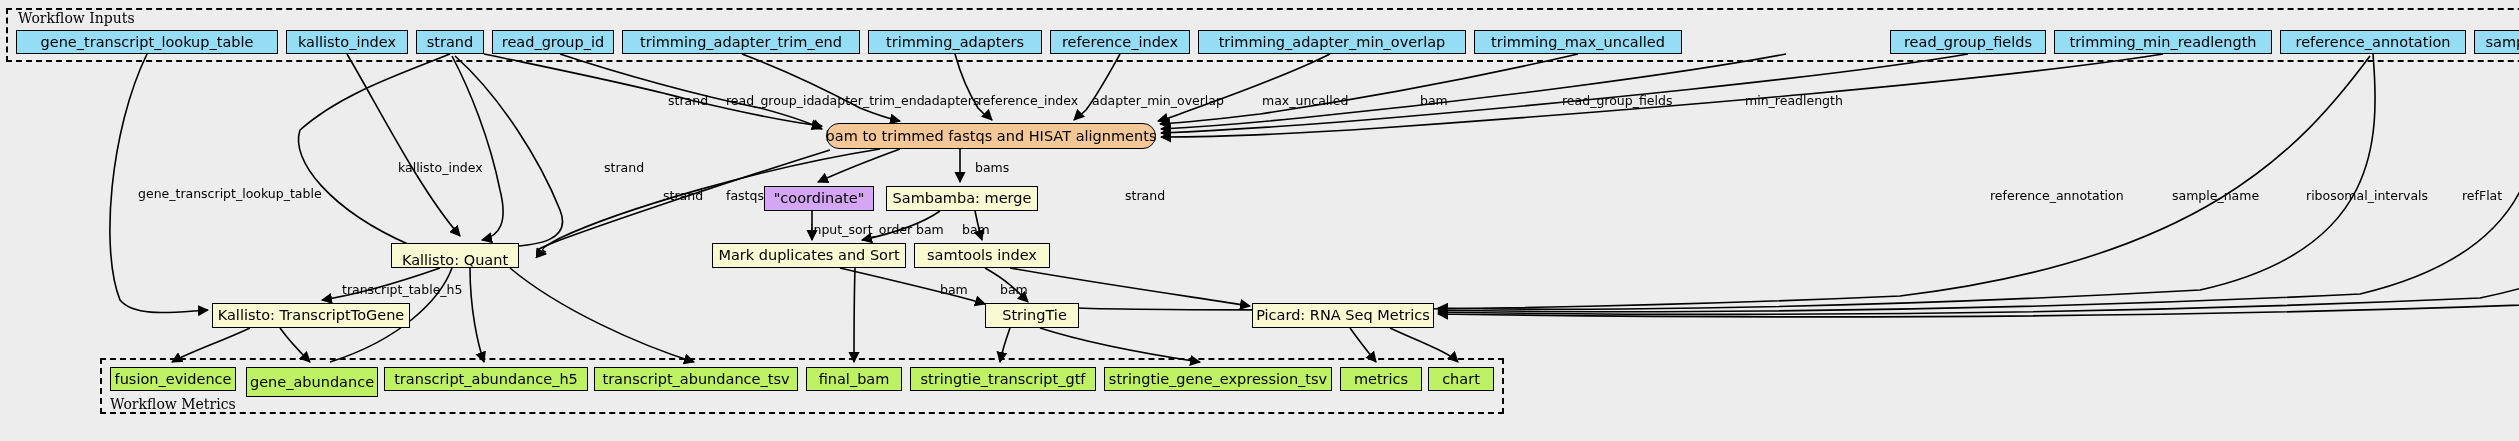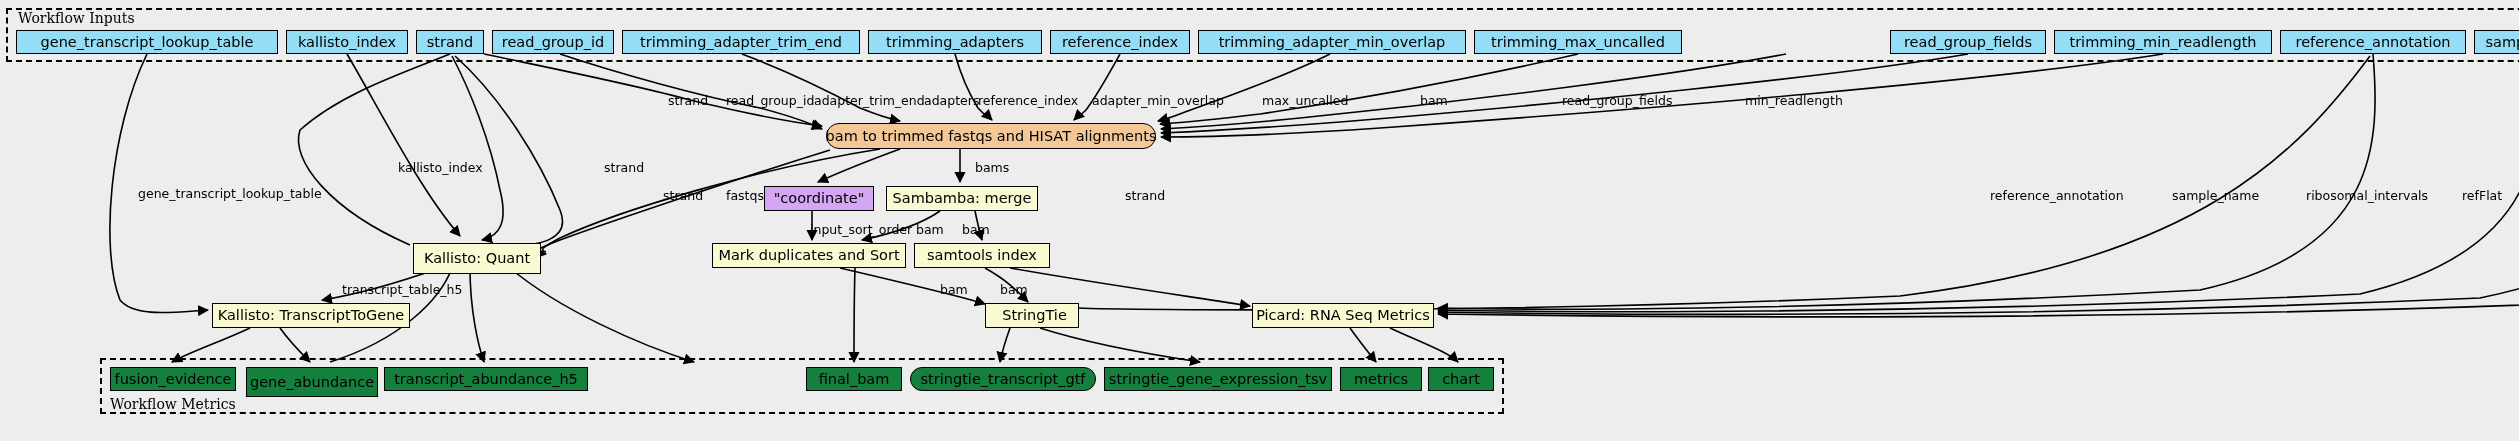--- a/index.html
+++ b/index.html
@@ -42,21 +42,21 @@
     display: flex;
     align-items: center;
     justify-content: center;
     font-size: 14.5px;
     color: #000000;
     white-space: nowrap;
     padding: 0 9px;
     line-height: 1;
   }
   .node-input  { background: #94ddf4; }
-  .node-output { background: #15803d; }
+  .node-output { background: #bef264; }
   .node-tool   { background: #f9f9d2; }
   .node-sub    { background: #f4c896; }
   .node-lit    { background: #d5a6f4; }
 
   .edge-label {
     position: absolute;
     font-size: 12.5px;
     color: #000000;
     white-space: nowrap;
     background: transparent;
@@ -180,21 +180,21 @@
 
   <div class="node node-sub" style="left:826px;top:123px;width:330px;height:26px;border-radius:13px;">
       <span>bam to trimmed fastqs and HISAT alignments</span>
     </div>
   <div class="node node-lit" style="left:764px;top:186px;width:110px;height:25px;">
       <span>"coordinate"</span>
     </div>
   <div class="node node-tool" style="left:886px;top:186px;width:152px;height:25px;">
       <span>Sambamba: merge</span>
     </div>
-  <div class="node node-tool" style="left:413px;top:243px;width:128px;height:31px;">
+  <div class="node node-tool" style="left:391px;top:243px;width:128px;height:25px;align-items:flex-end;">
       <span>Kallisto: Quant</span>
     </div>
   <div class="node node-tool" style="left:712px;top:243px;width:194px;height:25px;">
       <span>Mark duplicates and Sort</span>
     </div>
   <div class="node node-tool" style="left:914px;top:243px;width:136px;height:25px;">
       <span>samtools index</span>
     </div>
   <div class="node node-tool" style="left:212px;top:303px;width:198px;height:25px;">
       <span>Kallisto: TranscriptToGene</span>
@@ -208,24 +208,27 @@
 
   <div class="node node-output" style="left:110px;top:367px;width:126px;height:24px;">
       <span>fusion_evidence</span>
     </div>
   <div class="node node-output" style="left:246px;top:367px;width:132px;height:30px;">
       <span>gene_abundance</span>
     </div>
   <div class="node node-output" style="left:384px;top:367px;width:204px;height:24px;">
       <span>transcript_abundance_h5</span>
     </div>
+  <div class="node node-output" style="left:594px;top:367px;width:204px;height:24px;">
+      <span>transcript_abundance_tsv</span>
+    </div>
   <div class="node node-output" style="left:806px;top:367px;width:96px;height:24px;">
       <span>final_bam</span>
     </div>
-  <div class="node node-output" style="left:910px;top:367px;width:186px;height:24px;border-radius:12px;">
+  <div class="node node-output" style="left:910px;top:367px;width:186px;height:24px;">
       <span>stringtie_transcript_gtf</span>
     </div>
   <div class="node node-output" style="left:1104px;top:367px;width:228px;height:24px;">
       <span>stringtie_gene_expression_tsv</span>
     </div>
   <div class="node node-output" style="left:1340px;top:367px;width:82px;height:24px;">
       <span>metrics</span>
     </div>
   <div class="node node-output" style="left:1428px;top:367px;width:66px;height:24px;">
       <span>chart</span>

